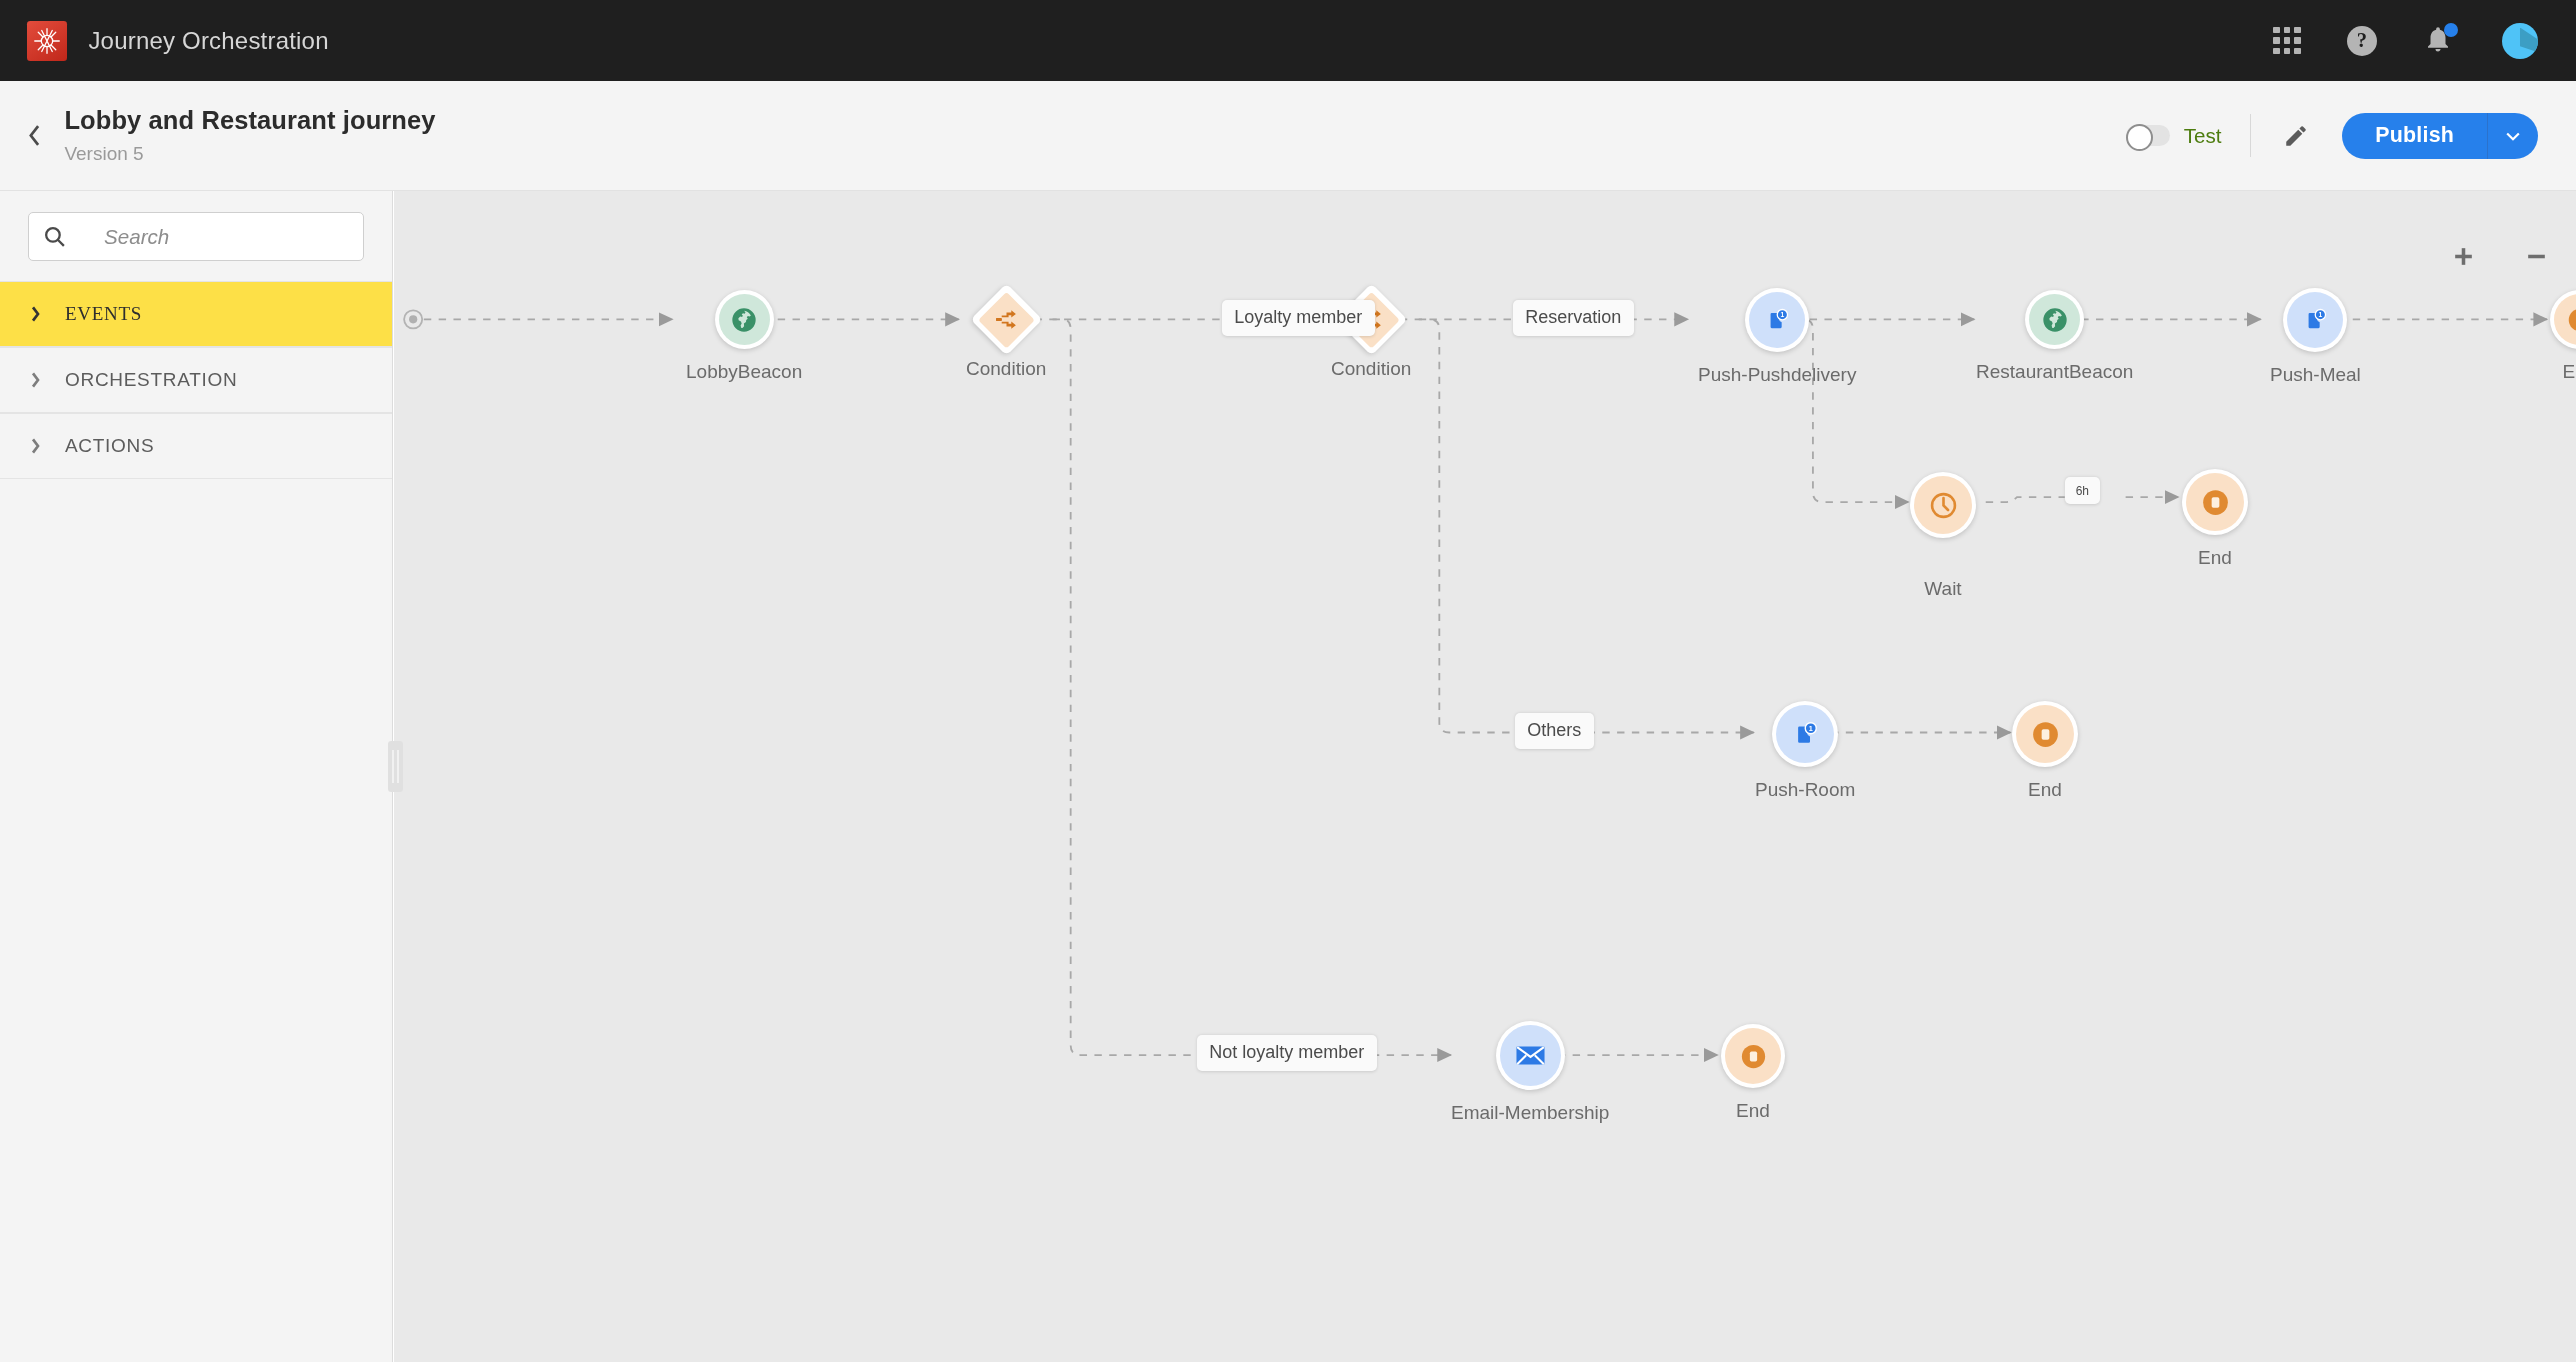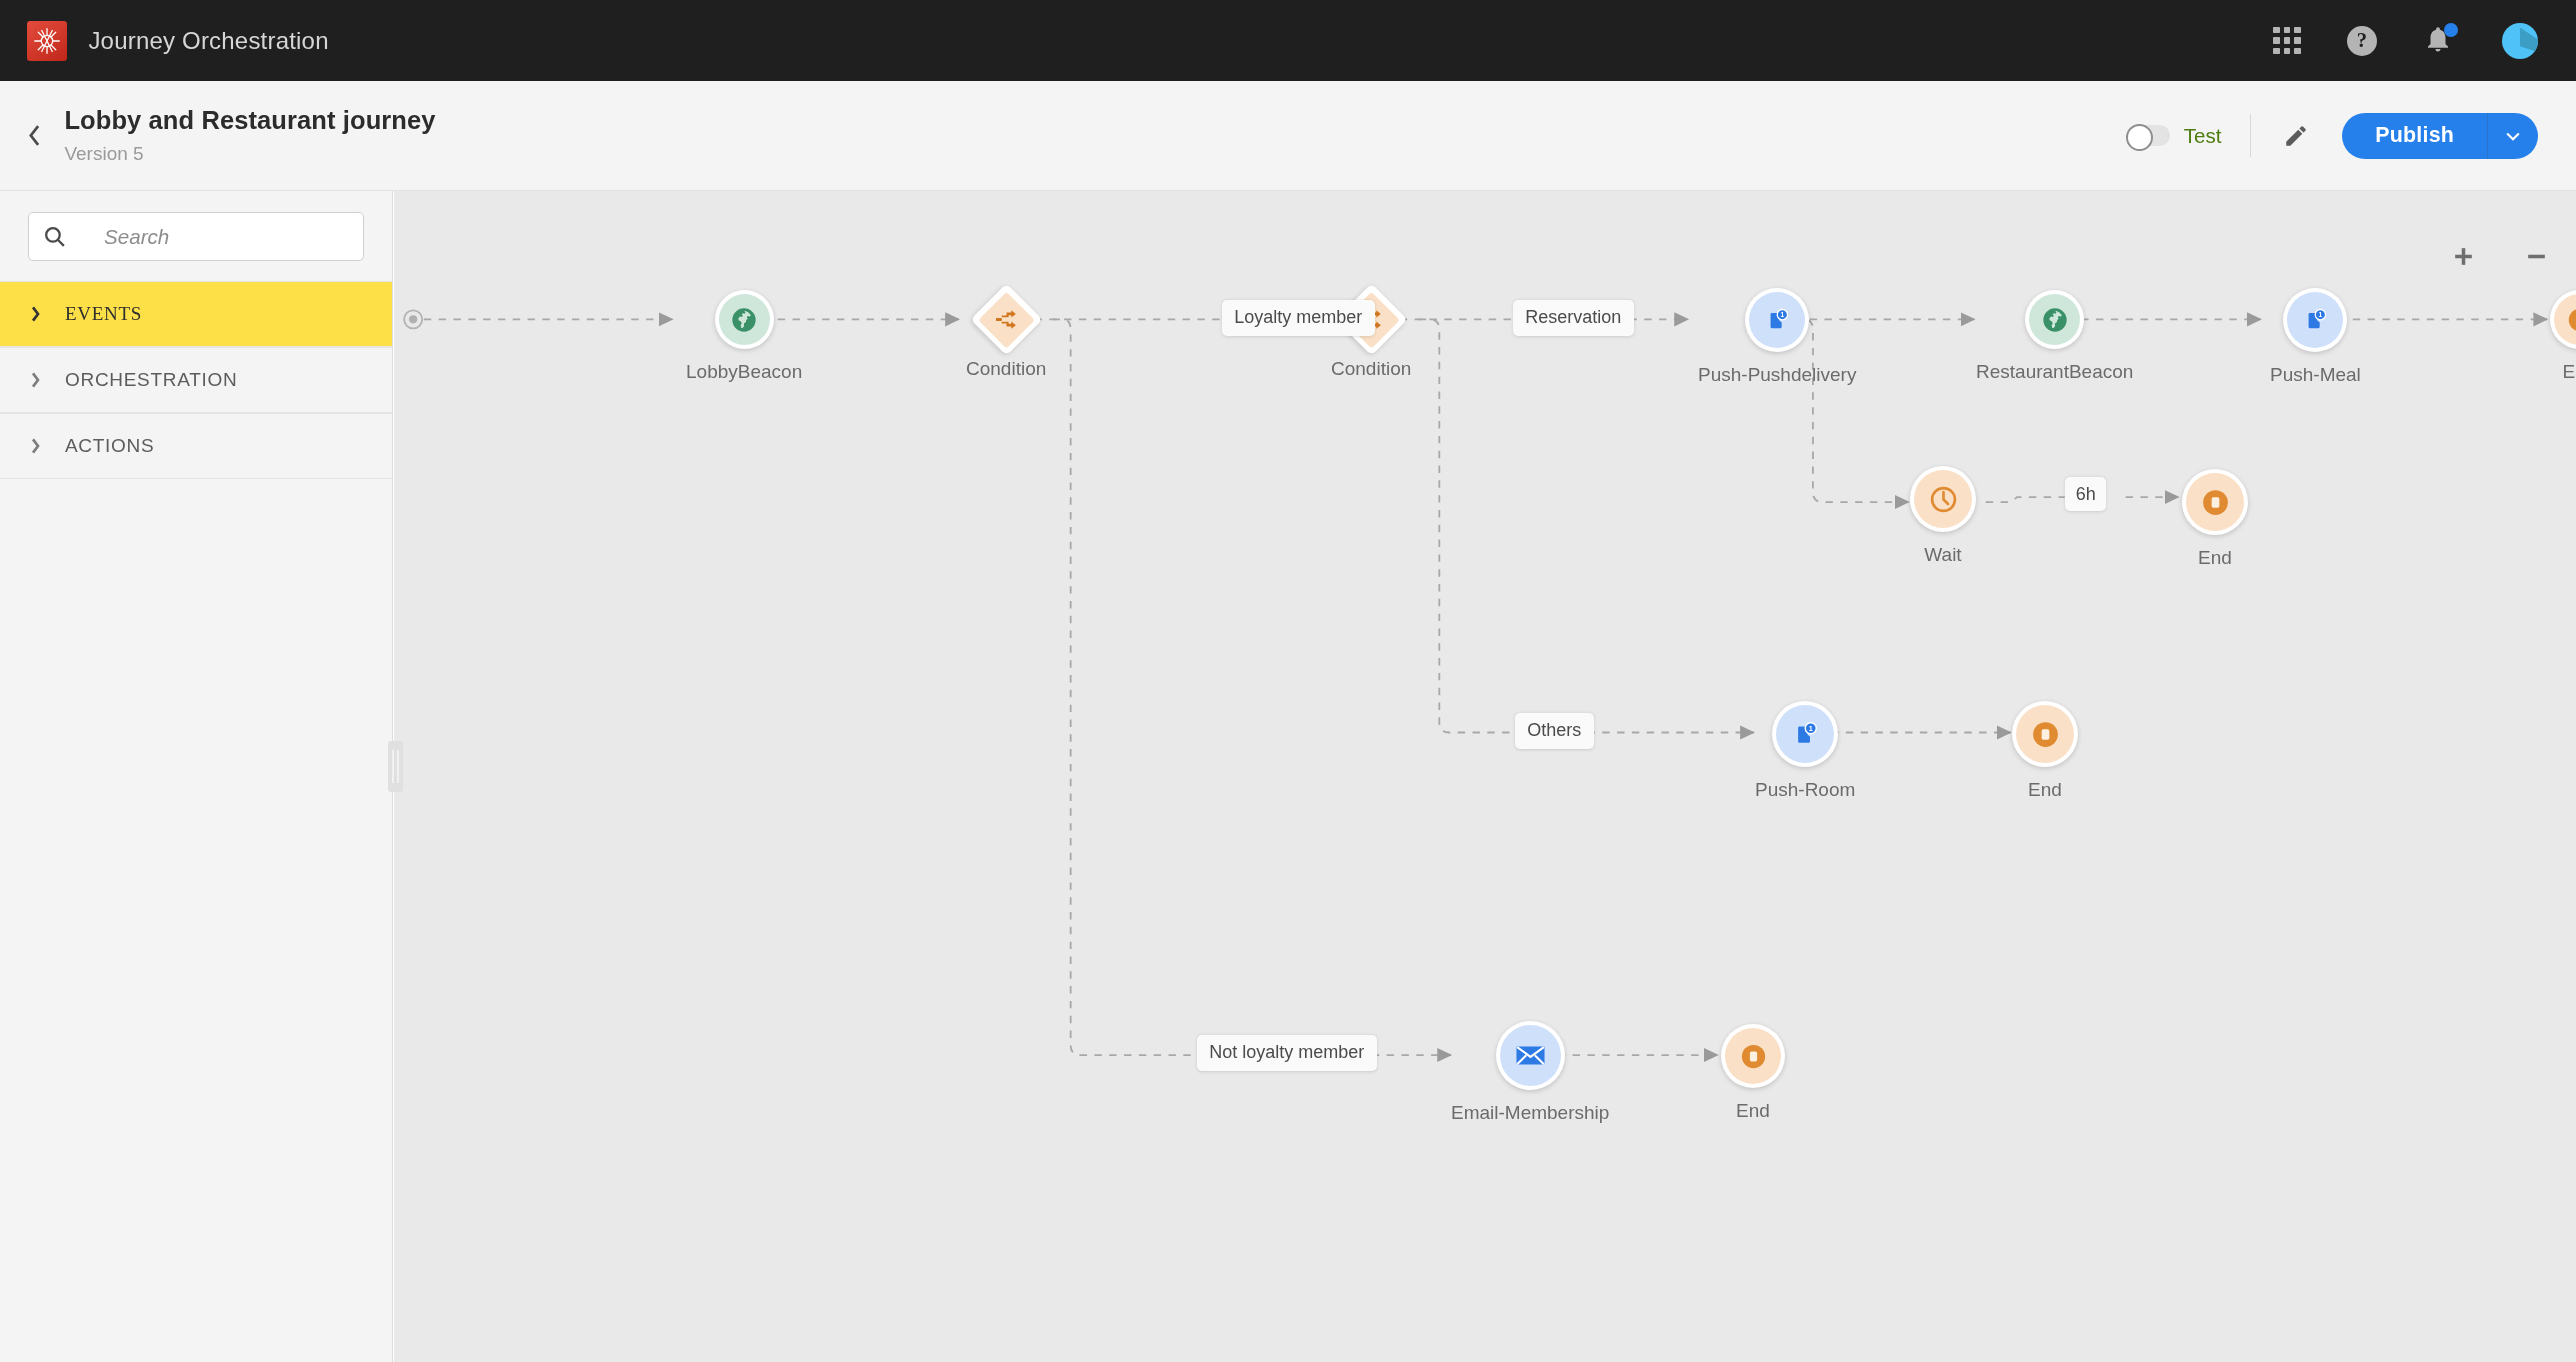--- a/index.html
+++ b/index.html
@@ -158,21 +158,21 @@
     display:flex;align-items:center;justify-content:center;
   }
   .diamond-in > svg { transform: rotate(-45deg); }
 
   .edge-label {
     position:absolute; background:#fafafa; border-radius:5px;
     box-shadow:0 0.8px 3.3px rgba(0,0,0,.13);
     font-size:18px; color:#4b4b4b; padding: 7.4px 12.3px; white-space:nowrap;
     display:flex; align-items:center; justify-content:center; cursor:pointer;
   }
-  .edge-label.small { font-size:18px; padding: 6.6px 10.7px; }
+  .edge-label.small { font-size:12px; padding: 6.6px 10.7px; }
 </style>
 </head>
 <body>
 
 <div class="topbar">
   <div class="brand-logo">
     <svg viewBox="0 0 32 32" aria-hidden="true">
       <g stroke="#fff" stroke-width="1.5" fill="none" stroke-linecap="round">
         <circle cx="16" cy="16" r="6.5"></circle>
         <path d="M16 9.5 L16 2 M16 22.5 L16 30 M9.5 16 L2 16 M22.5 16 L30 16"></path>
@@ -442,21 +442,21 @@
       <div class="node-inner inner-orange">
         <svg viewBox="0 0 24 24" width="30" height="30">
           <circle cx="12" cy="12" r="9" fill="#e08a31"></circle>
           <rect x="9.2" y="8.2" width="5.6" height="7.6" rx="1.3" fill="#fdf0e0"></rect>
         </svg>
       </div>
     </div>
     <div class="node-label">End</div>
   </div>
 
-  <div class="node" style="left:1516px; top:275px;">
+  <div class="node" style="left:1516px; top:281px;gap:28px;">
     <div class="node-circle" style="width:66px;height:66px;">
       <div class="node-inner inner-orange" style="width:58px;height:58px;">
         <svg viewBox="0 0 24 24" width="33" height="33" fill="none" stroke="#e08a31" stroke-width="1.9">
           <circle cx="12" cy="12" r="8.3"></circle>
           <path d="M12 6.6V12l3.3 3.3" stroke-linecap="round"></path>
         </svg>
       </div>
     </div>
     <div class="node-label">Wait</div>
   </div>

